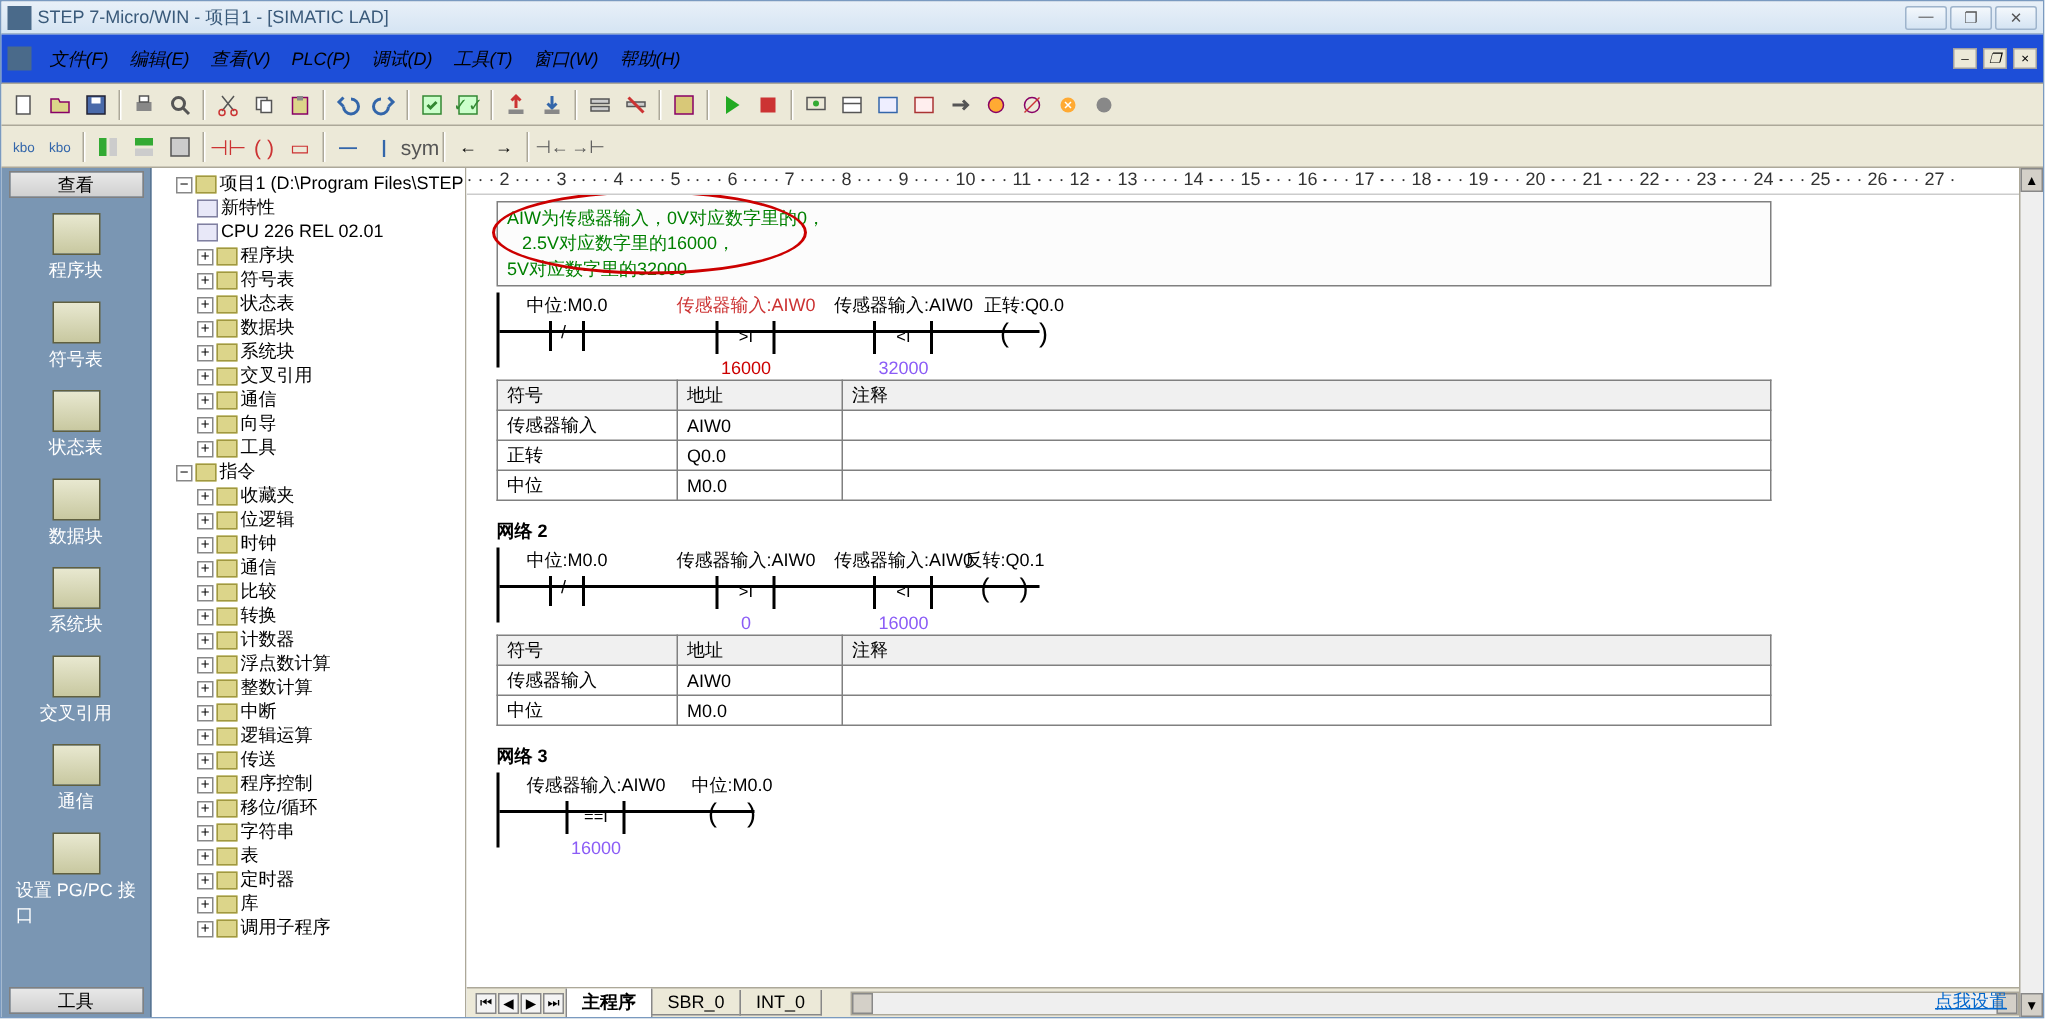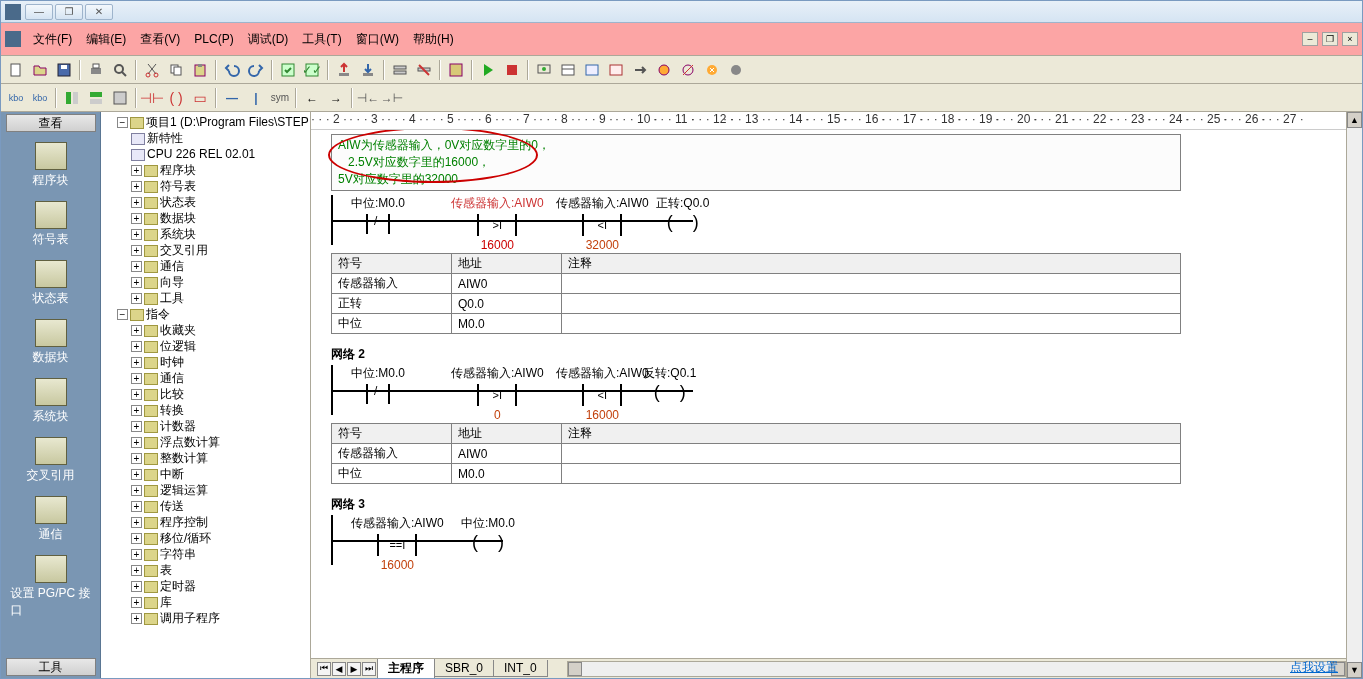--- a/index.html
+++ b/index.html
@@ -7,21 +7,21 @@
 .window { width: 1363px; height: 679px; display: flex; flex-direction: column; border: 1px solid #7a9ac0; }
 
 
 .titlebar { height: 22px; background: linear-gradient(#e8f0f8,#d5e4f3); display: flex; align-items: center; padding: 0 4px; border-bottom: 1px solid #9eb4cc; }
 .titlebar .app-icon { width: 16px; height: 16px; background: #4a6a8a; margin-right: 4px; }
 .titlebar .title { color: #3a5a7a; flex: 1; }
 .titlebar .winbtns { display: flex; gap: 2px; }
 .titlebar .winbtn { width: 28px; height: 16px; background: linear-gradient(#f4f8fc,#d5e4f3); border: 1px solid #9eb4cc; border-radius: 2px; display: flex; align-items: center; justify-content: center; font-size: 10px; color: #555; }
 
 
-.menubar { height: 20px; background: #fca5a5; display: flex; align-items: center; padding: 16px 4px; gap: 2px; border-bottom: 1px solid #aca899; }
+.menubar { height: 20px; background: #1d4ed8; display: flex; align-items: center; padding: 16px 4px; gap: 2px; border-bottom: 1px solid #aca899; font-style: italic; }
 .menubar .menuitem { padding: 1px 6px; cursor: pointer; }
 .menubar .spacer { flex: 1; }
 .menubar .app-icon { width: 16px; height: 16px; background: #4a6a8a; margin-right: 4px; }
 .menubar .mdi-btn { width: 16px; height: 14px; border: 1px solid #a0a0a0; background: #ece9d8; margin-left: 2px; font-size: 9px; display:flex; align-items:center; justify-content:center; }
 
 
 .toolbar { height: 28px; background: #ece9d8; border-bottom: 1px solid #aca899; display: flex; align-items: center; padding: 0 4px; gap: 2px; }
 .toolbar .btn { width: 22px; height: 22px; display: flex; align-items: center; justify-content: center; border: 1px solid transparent; }
 .toolbar .sep { width: 2px; height: 20px; border-left: 1px solid #aca899; border-right: 1px solid #fff; margin: 0 2px; }
 .toolbar svg { width: 16px; height: 16px; }
@@ -58,21 +58,21 @@
 .ladder .wire { position: absolute; top: 25px; height: 2px; background: #000; }
 .ladder .elem { position: absolute; top: 0; text-align: center; font-size: 11px; }
 .ladder .elem .lbl { white-space: nowrap; }
 .ladder .contact { position:relative; width: 40px; height: 20px; margin: 2px auto 0; }
 .ladder .contact::before, .ladder .contact::after { content:""; position:absolute; top:0; width:2px; height:20px; background:#000; }
 .ladder .contact::before { left:8px; } .ladder .contact::after { right:8px; }
 .ladder .coil { width: 40px; height: 20px; margin: 2px auto 0; position:relative; }
 .ladder .coil::before { content:"("; position:absolute; left:4px; top:-2px; font-size:18px; }
 .ladder .coil::after { content:")"; position:absolute; right:4px; top:-2px; font-size:18px; }
 .ladder .cmp { width: 40px; height: 22px; border-left: 2px solid #000; border-right: 2px solid #000; margin: 2px auto 0; display:flex; align-items:center; justify-content:center; font-size:11px; }
-.ladder .val { color: #c2410c; margin-top: 2px; }
+.ladder .val { color: #8b5cf6; margin-top: 2px; }
 .ladder .val.red { color: #cc0000; }
 .symtable { border: 1px solid #808080; width: 850px; border-collapse: collapse; margin-top: 2px; }
 .symtable td, .symtable th { border: 1px solid #808080; padding: 1px 6px; text-align: left; font-weight: normal; }
 .symtable th { background: #f0f0f0; width: 120px; }
 .symtable th:nth-child(2){ width:110px;margin-left:36px; }
 .symtable th:nth-child(3){ width:auto; }
 
 
 .edittabs { height: 20px; border-top: 1px solid #aca899; background: #ece9d8; display: flex; align-items: center; padding-left: 6px; gap:0; }
 .edittabs .navarrow { width:14px; height:14px; border:1px solid #888; background:#f4f4f4; display:flex; align-items:center; justify-content:center; font-size:9px; margin-right:1px; }
@@ -87,20 +87,21 @@
 .vscroll .arr { height:16px; border:1px solid #888; background:#d4d0c8; font-size:9px; display:flex; align-items:center; justify-content:center; }
 .vscroll .track { flex:1; }
 </style>
 </head>
 <body>
 
 <div class="window">
 
   <div class="titlebar">
     <div class="app-icon"></div>
+    <div class="title">STEP 7-Micro/WIN - 项目1 - [SIMATIC LAD]</div>
     <div class="winbtns">
       <div class="winbtn">—</div>
       <div class="winbtn">❐</div>
       <div class="winbtn">✕</div>
     </div>
   </div>
 
   <div class="menubar">
     <div class="app-icon"></div>
     <div class="menuitem">文件(F)</div>
@@ -324,21 +325,21 @@
         <span style="color:#c33;font-size:14px">▭</span>
       </div>
     <div class="sep"></div>
     <div class="btn">
         <span style="color:#36a;font-weight:bold">—</span>
       </div>
     <div class="btn">
         <span style="color:#36a;font-weight:bold">|</span>
       </div>
     <div class="btn">
-        <span style="font-size:10px;color:#555">sym</span>
+        <span style="font-size:14px;color:#555">sym</span>
       </div>
     <div class="sep"></div>
     <div class="btn">←</div>
     <div class="btn">→</div>
     <div class="sep"></div>
     <div class="btn">
         <span style="color:#555">⊣←</span>
       </div>
     <div class="btn">
         <span style="color:#555">→⊢</span>

